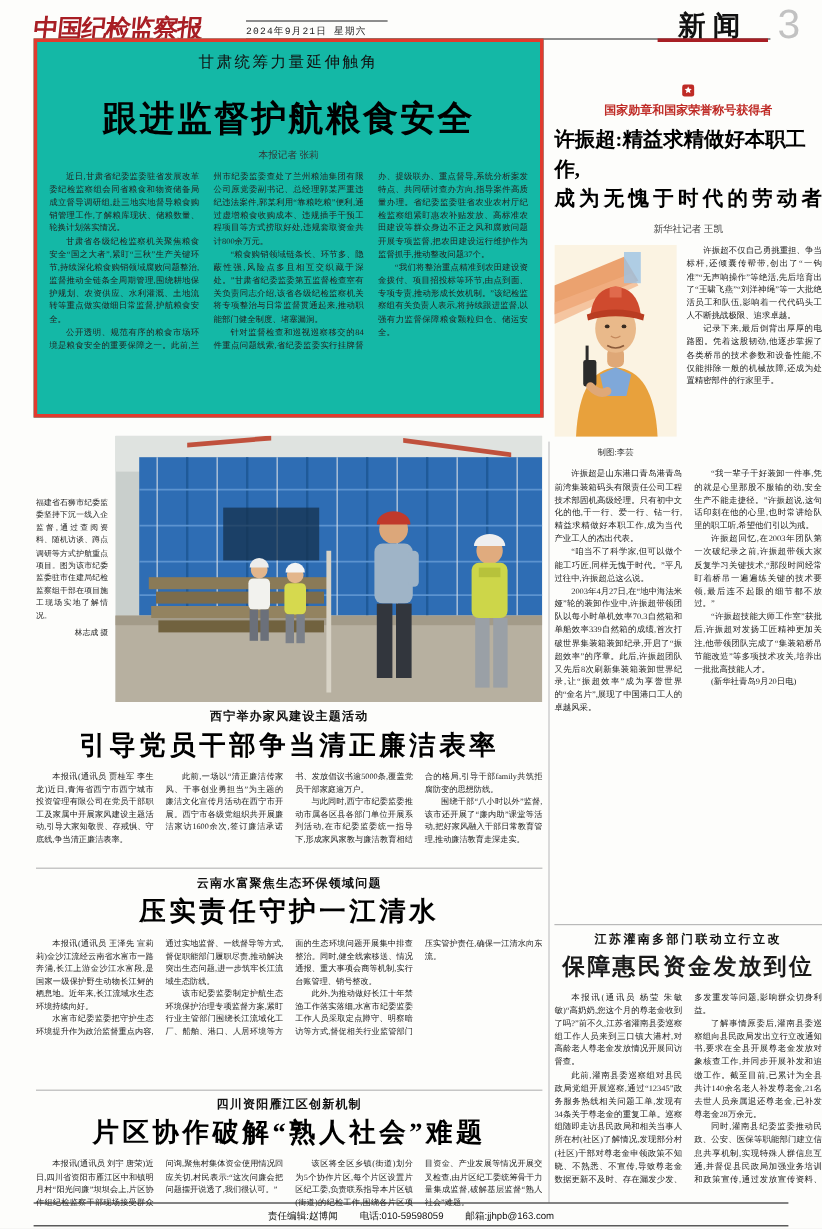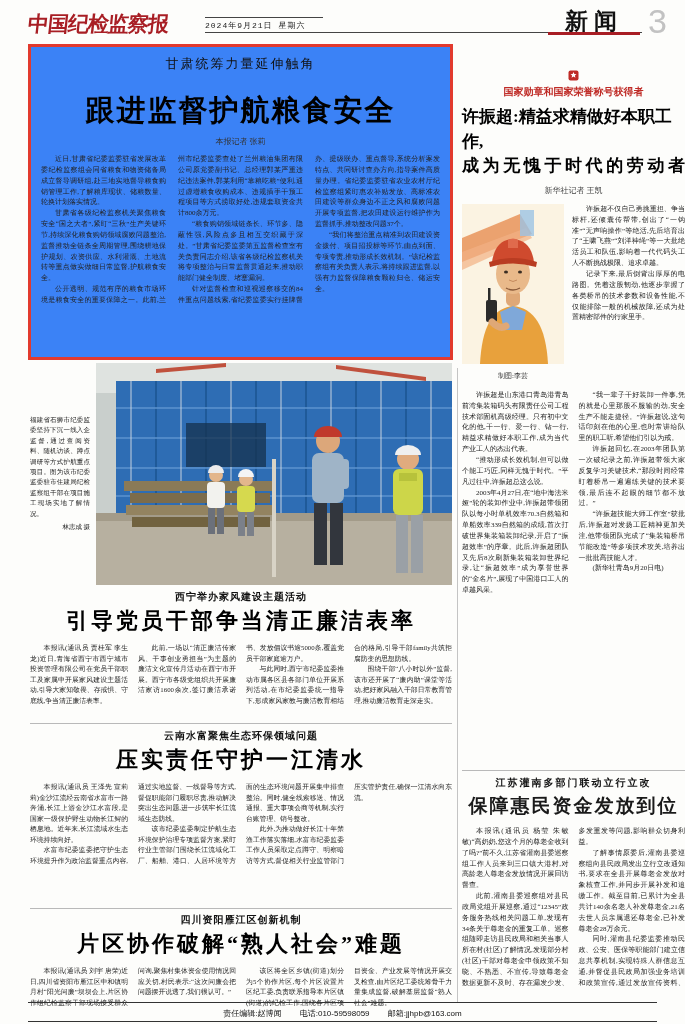--- a/index.html
+++ b/index.html
@@ -26,22 +26,22 @@
     position:absolute; left:548px; top:6px; width:92px; text-align:center;
     font-size:23px; letter-spacing:6px; color:#111; font-weight:bold;
   }
   .section-underline { position:absolute; left:548px; top:32px; width:92px; height:3px; background:#a81e24; }
   .page-number {
     position:absolute; left:648px; top:2px; font-size:34px; color:#c2c2c2;
     font-family:"Liberation Sans","DejaVu Sans",sans-serif;
   }
   
   .lead-box {
-    position:absolute; left:28px; top:44px; width:425px; height:316px;
-    border:3px solid #e23a2e; background:#3b82f6; padding:8px 10px 6px;
+    position:absolute; left:28px; top:32px; width:425px; height:316px;
+    border:3px solid #e23a2e; background:#14b8a6; padding:8px 10px 6px;
   }
   .kicker { text-align:center; font-size:13px; letter-spacing:2px; color:#111; }
   .lead-headline {
     text-align:center; font-size:29px; font-weight:bold; letter-spacing:2px;
     margin-top:18px; color:#000;
   }
   .byline { text-align:center; font-size:8px; color:#333; margin-top:5px; }
   .lead-body { margin-top:7px; height:218px; overflow:hidden;
     column-count:3; column-gap:12px; }
   .para {
@@ -163,21 +163,21 @@
         </svg>
         <div class="portrait-caption">制图:李芸</div>
       </div>
       <div class="intro-text">
           <p class="para">许振超不仅自己勇挑重担、争当标杆,还倾囊传帮带,创出了“一钩准”“无声响操作”等绝活,先后培育出了“王啸飞燕”“刘洋神绳”等一大批绝活员工和队伍,影响着一代代码头工人不断挑战极限、追求卓越。</p>
           <p class="para">记录下来,最后倒背出厚厚的电路图。凭着这股韧劲,他逐步掌握了各类桥吊的技术参数和设备性能,不仅能排除一般的机械故障,还成为处置精密部件的行家里手。</p>
         </div>
     </div>
     <div class="feature-body">
         <p class="para">许振超是山东港口青岛港青岛前湾集装箱码头有限责任公司工程技术部固机高级经理。只有初中文化的他,干一行、爱一行、钻一行,精益求精做好本职工作,成为当代产业工人的杰出代表。</p>
-        <p class="para">“推动形成长效机制,但可以做个能工巧匠,同样无愧于时代。”平凡过往中,许振超总这么说。</p>
+        <p class="para">“咱当不了科学家,但可以做个能工巧匠,同样无愧于时代。”平凡过往中,许振超总这么说。</p>
         <p class="para">2003年4月27日,在“地中海法米娅”轮的装卸作业中,许振超带领团队以每小时单机效率70.3自然箱和单船效率339自然箱的成绩,首次打破世界集装箱装卸纪录,开启了“振超效率”的序章。此后,许振超团队又先后8次刷新集装箱装卸世界纪录,让“振超效率”成为享誉世界的“金名片”,展现了中国港口工人的卓越风采。</p>
         <p class="para">“我一辈子干好装卸一件事,凭的就是心里那股不服输的劲,安全生产不能走捷径。”许振超说,这句话印刻在他的心里,也时常讲给队里的职工听,希望他们引以为戒。</p>
         <p class="para">许振超回忆,在2003年团队第一次破纪录之前,许振超带领大家反复学习关键技术,“那段时间经常盯着桥吊一遍遍练关键的技术要领,最后连不起眼的细节都不放过。”</p>
         <p class="para">“许振超技能大师工作室”获批后,许振超对发扬工匠精神更加关注,他带领团队完成了“集装箱桥吊节能改造”等多项技术攻关,培养出一批批高技能人才。</p>
         <p class="para">(新华社青岛9月20日电)</p>
       </div>
   </div>
 
   <div class="photo-block">
     <div class="photo-caption-col">

